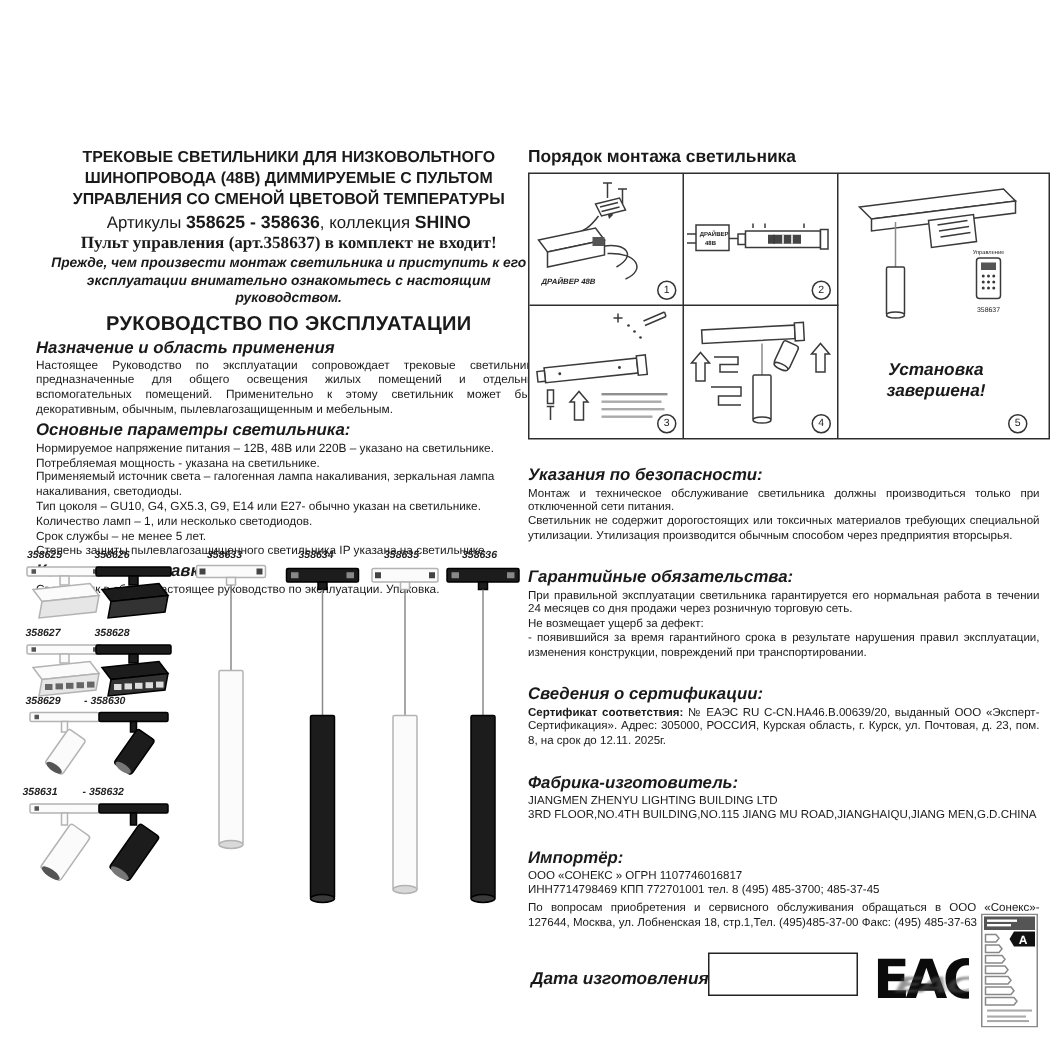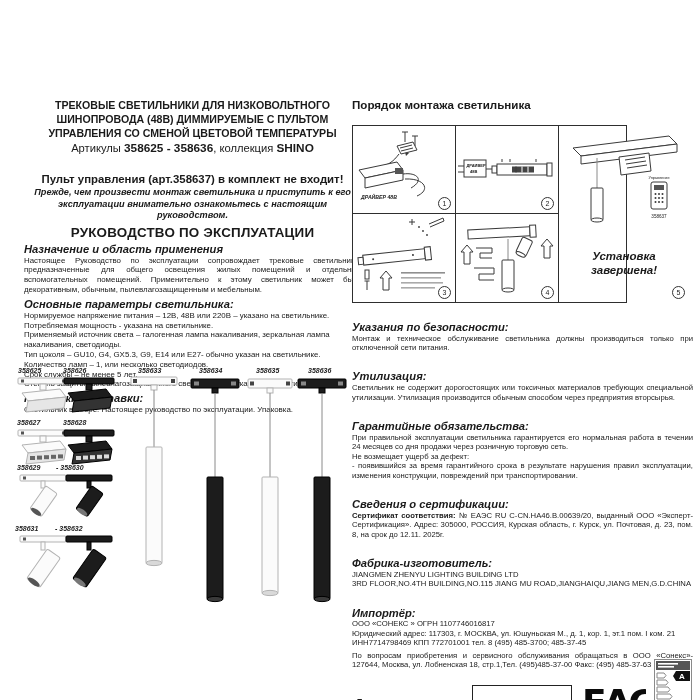--- a/index.html
+++ b/index.html
@@ -4,40 +4,40 @@
 <style>
   html,body{margin:0;padding:0;background:#fff;}
   .page{position:relative;width:700px;height:700px;background:#ffffff;overflow:hidden;
         font-family:"Liberation Sans",sans-serif;color:#1a1a1a;}
   .col-left{position:absolute;left:24px;top:99px;width:337px;}
   .col-right{position:absolute;left:352px;top:99px;width:341px;}
   .t-center{text-align:center;}
   .doc-title{font-weight:bold;font-size:10.6px;line-height:1.3;}
   .articles{font-size:11.2px;margin-top:1px;}
   .articles b{font-size:11.8px;}
-  .remote-note{font-weight:bold;font-size:11.4px;margin-top:18px;}
+  .remote-note{font-weight:bold;font-size:11.4px;margin-top:1px;font-family:Liberation Serif, serif;}
   .caution{font-weight:bold;font-style:italic;font-size:9.2px;line-height:1.25;margin-top:2px;}
   .manual-title{font-weight:bold;font-size:13.4px;margin-top:3px;letter-spacing:.2px;}
   .sec-h{font-weight:bold;font-style:italic;font-size:11.2px;margin-top:3px;line-height:1.15;}
   .body-t{font-size:7.9px;line-height:1.24;text-align:justify;}
   .body-line{font-size:7.9px;line-height:1.24;}
   
   .products{position:absolute;left:10px;top:363px;width:337px;height:257px;}
   .plabel{position:absolute;font-size:7px;font-weight:bold;font-style:italic;color:#222;white-space:nowrap;}
   .pimg{position:absolute;}
   .fw{fill:#fbfbfb;stroke:#b3b3b3;stroke-width:1;}
   .fwd{fill:#e6e6e6;stroke:#b3b3b3;stroke-width:1;}
   .fb{fill:#1c1c1c;stroke:#000;stroke-width:1;}
   .fbd{fill:#333;stroke:#000;stroke-width:1;}
   .lens{fill:#555;stroke:none;}
   .cable{stroke:#8a8a8a;stroke-width:1;}
   
   .mont-h{font-weight:bold;font-size:11.6px;line-height:1.1;}
   .mont-grid{display:grid;grid-template-columns:103px 103px 130px;grid-template-rows:88px 88px;
-             border:1.6px solid #2e2e2e;width:275px;box-sizing:border-box;margin-top:13px;background:#fff;}
+             border:1.6px solid #2e2e2e;width:348px;box-sizing:border-box;margin-top:3px;background:#fff;}
   .mcell{position:relative;box-sizing:border-box;}
   .bR{border-right:1.4px solid #2e2e2e;}
   .bB{border-bottom:1.4px solid #2e2e2e;}
   .p5{grid-column:3;grid-row:1/3;}
   .stepnum{position:absolute;right:4px;bottom:3px;width:11px;height:11px;border:1px solid #333;
            border-radius:50%;font-size:7px;line-height:11px;text-align:center;color:#222;background:#fff;}
   .done-text{font-weight:bold;font-style:italic;font-size:11.5px;line-height:1.2;text-align:center;
              width:92px;margin:8px auto 0;}
   .rsec-h{font-weight:bold;font-style:italic;font-size:11.2px;margin-top:18px;line-height:1.15;}
   .rbody{font-size:7.7px;line-height:1.22;text-align:justify;}
@@ -339,38 +339,36 @@
           <text class="tinytxt" x="100" y="92" font-size="4.6" text-anchor="middle">358637</text>
         </svg>
         <div class="done-text">Установка завершена!</div>
         <span class="stepnum">5</span>
       </div>
     </div>
 
     <div class="rsec-h">Указания по  безопасности:</div>
     <div class="rbody">Монтаж и техническое обслуживание светильника должны производиться только при отключенной сети питания.</div>
 
-    <div class="rsec-h">Утилизация:</div>
     <div class="rbody">Светильник не содержит дорогостоящих или токсичных материалов требующих специальной утилизации. Утилизация производится обычным способом через предприятия вторсырья.</div>
 
     <div class="rsec-h">Гарантийные обязательства:</div>
     <div class="rbody">При правильной эксплуатации светильника гарантируется его нормальная работа в течении 24 месяцев со дня продажи через розничную торговую сеть.</div>
     <div class="rline">Не возмещает ущерб за дефект:</div>
     <div class="rbody">- появившийся за время гарантийного срока в результате нарушения правил эксплуатации, изменения конструкции, повреждений при транспортировании.</div>
 
     <div class="rsec-h">Сведения о сертификации:</div>
     <div class="rbody"><b>Сертификат соответствия:</b><span> № ЕАЭС RU C-CN.НА46.В.00639/20, выданный ООО «Эксперт-Сертификация». Адрес: 305000, РОССИЯ, Курская область, г. Курск, ул. Почтовая, д. 23, пом. 8, на срок до 12.11. 2025г.</span></div>
 
     <div class="rsec-h">Фабрика-изготовитель:</div>
     <div class="rline">JIANGMEN ZHENYU LIGHTING BUILDING LTD</div>
     <div class="rline">3RD FLOOR,NO.4TH BUILDING,NO.115 JIANG MU ROAD,JIANGHAIQU,JIANG MEN,G.D.CHINA</div>
 
     <div class="rsec-h">Импортёр:</div>
     <div class="rline">ООО «СОНЕКС » ОГРН 1107746016817</div>
-    <div class="rline">Юридический адрес:  117303, г. МОСКВА, ул. Юшуньская М., д. 1, кор. 1, эт.1 пом. I ком. 21</div>
     <div class="rline">ИНН7714798469 КПП 772701001   тел. 8 (495) 485-3700; 485-37-45</div>
 
     <div class="rbody" style="margin-top:3px;">По вопросам приобретения и сервисного обслуживания обращаться в ООО «Сонекс»- 127644, Москва, ул. Лобненская 18, стр.1,Тел. (495)485-37-00 Факс: (495) 485-37-63</div>
 
     <div class="bottom-zone">
       <div class="date-label">Дата изготовления:</div>
       <div class="date-box"></div>
 
       <svg class="eac-logo" width="66" height="84">
         <defs>

